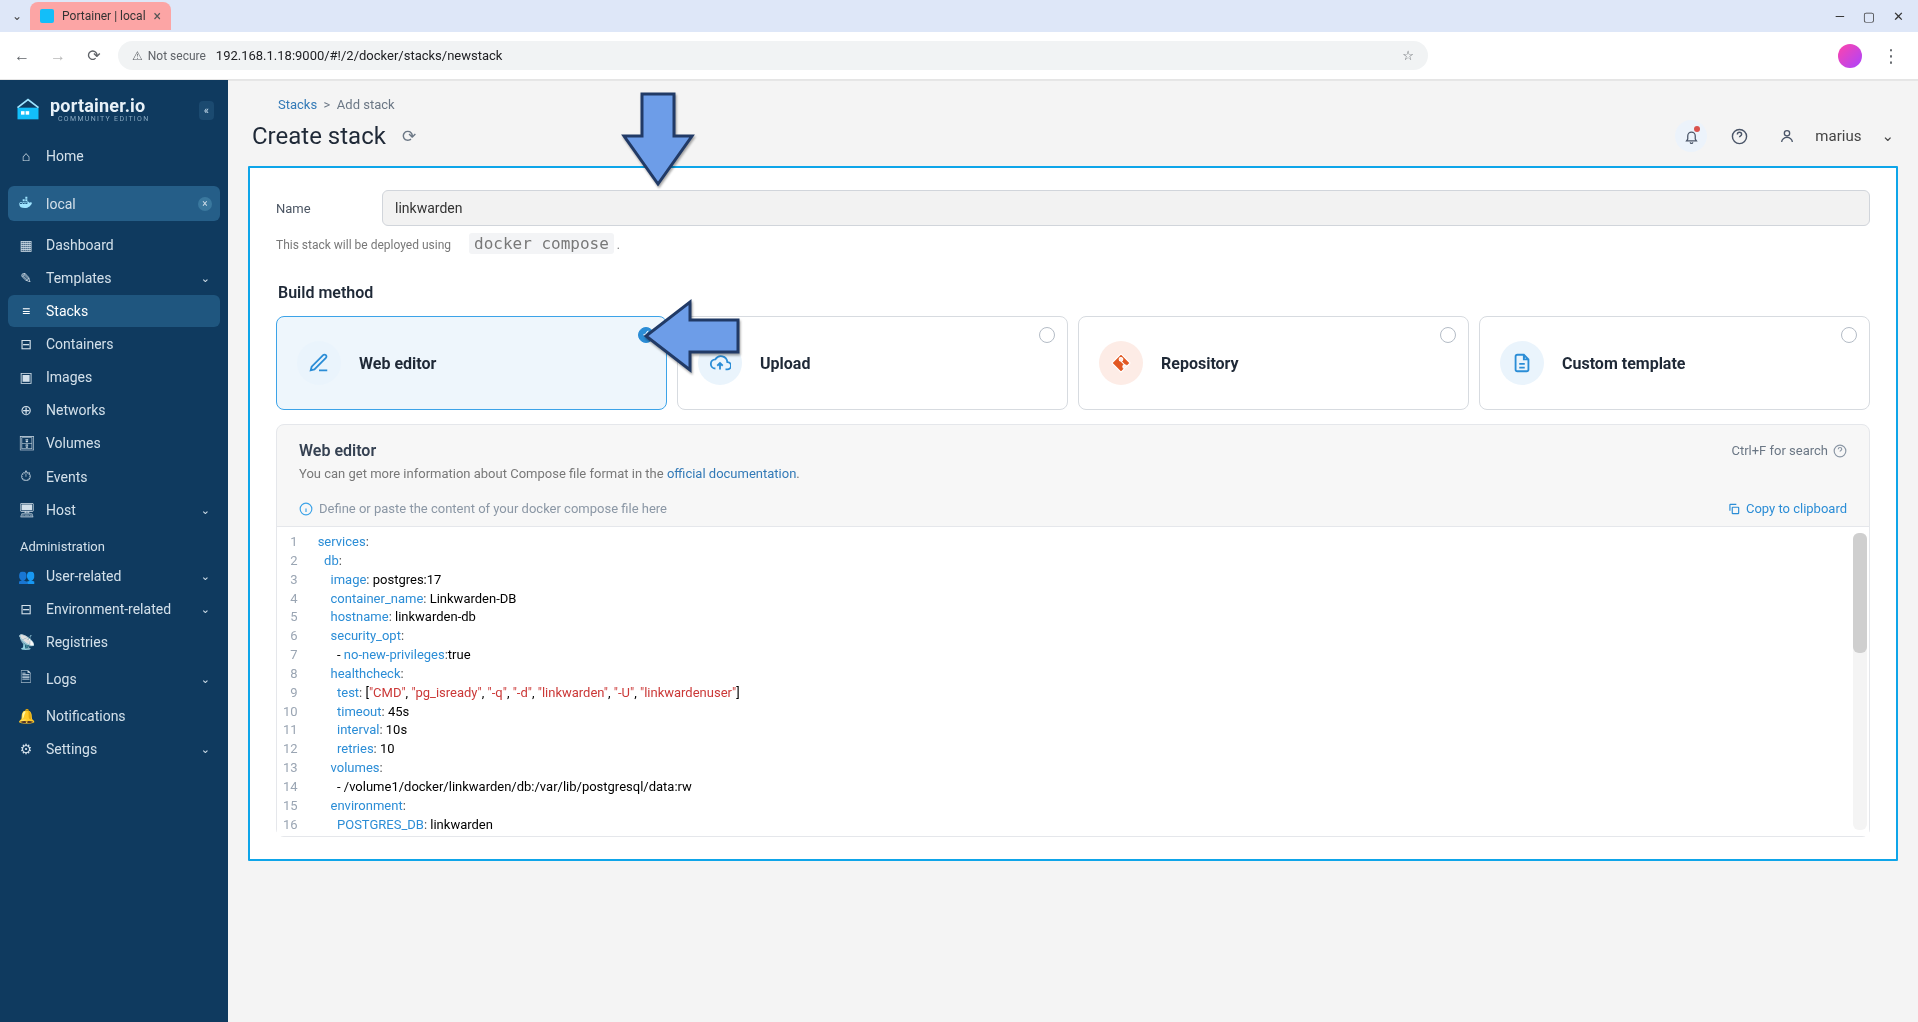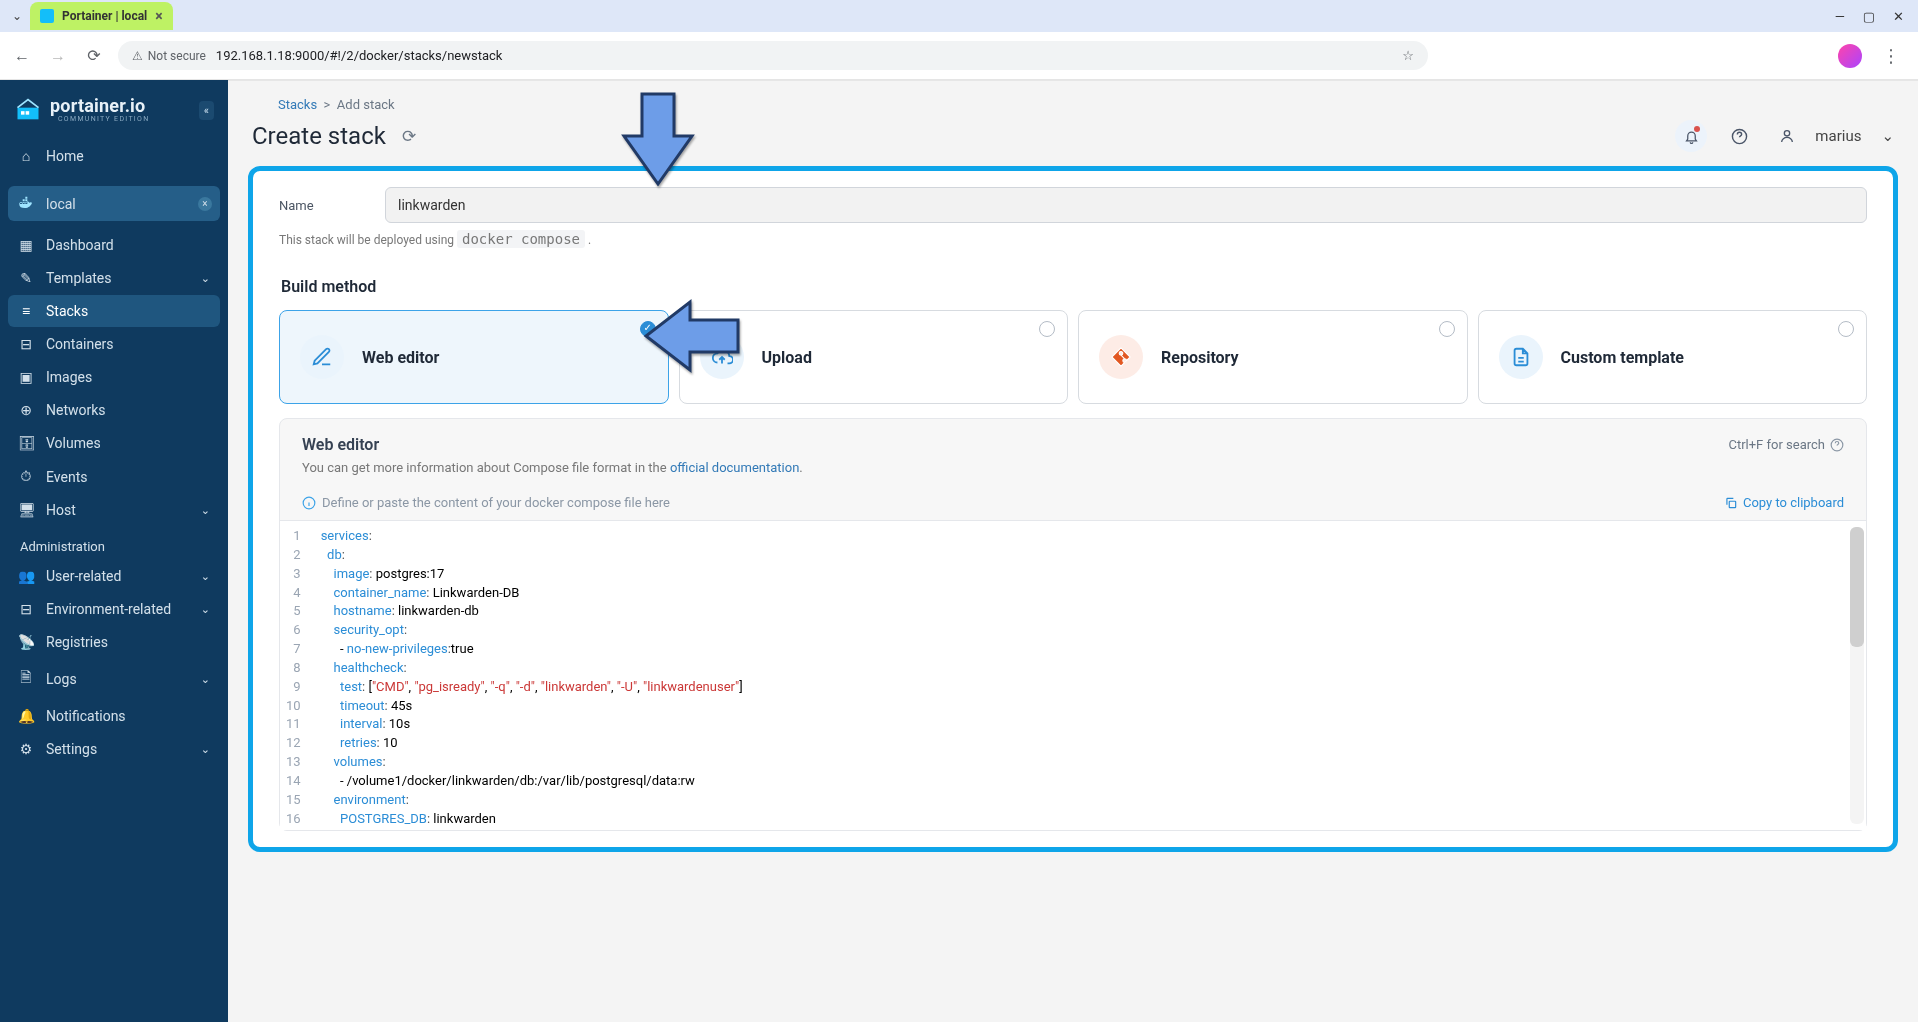--- a/index.html
+++ b/index.html
@@ -4,21 +4,21 @@
 <style>
 * { margin: 0; padding: 0; box-sizing: border-box; font-family: -apple-system, BlinkMacSystemFont, "Segoe UI", Roboto, sans-serif; }
 body { background: #fff; overflow: hidden; }
 
 .browser-frame { width: 1918px; height: 1022px; display: flex; flex-direction: column; }
 
 
 .browser-top { background: #dee7f8; height: 32px; display: flex; align-items: center; padding: 0 8px; }
 .tab-group { display: flex; align-items: center; gap: 4px; }
 .tab-dropdown { color: #444; font-size: 12px; padding: 4px; }
-.tab { background: #bef264; border-radius: 8px 8px 0 0; padding: 6px 10px; display: flex; align-items: center; gap: 8px; font-size: 12px; color: #333; min-width: 140px; font-weight: bold; }
+.tab { background: #fca5a5; border-radius: 8px 8px 0 0; padding: 6px 10px; display: flex; align-items: center; gap: 8px; font-size: 12px; color: #333; min-width: 140px; }
 .tab-favicon { width: 14px; height: 14px; background: #13bef9; border-radius: 2px; display: inline-block; }
 .tab-close { color: #555; font-size: 14px; margin-left: auto; cursor: pointer; }
 .win-controls { margin-left: auto; display: flex; gap: 18px; color: #333; font-size: 13px; padding-right: 6px; }
 
 .browser-bar { background: #fff; height: 48px; display: flex; align-items: center; padding: 0 10px; gap: 12px; border-bottom: 1px solid #e5e5e5; }
 .nav-btn { color: #5f6368; font-size: 16px; width: 24px; text-align: center; cursor: pointer; }
 .nav-btn.disabled { color: #b8b8b8; }
 .url-bar { flex: 1; background: #f1f3f4; border-radius: 20px; padding: 7px 14px; display: flex; align-items: center; gap: 10px; font-size: 13px; color: #555; max-width: 1310px; }
 .url-security { display: flex; align-items: center; gap: 5px; color: #5f6368; font-size: 12px; }
 .url-text { color: #202124; }
@@ -50,26 +50,26 @@
 .breadcrumb a { color: #337ab7; text-decoration: none; }
 .page-header { display: flex; align-items: center; padding: 0 4px 14px; }
 .page-title { font-size: 24px; font-weight: 400; color: #1f2937; display: flex; align-items: center; gap: 16px; }
 .reload-ic { color: #6b7785; font-size: 17px; }
 .header-actions { margin-left: auto; display: flex; align-items: center; gap: 16px; color: #555; }
 .hdr-btn { width: 32px; height: 32px; border-radius: 50%; display: flex; align-items: center; justify-content: center; font-size: 15px; cursor: pointer; }
 .hdr-bell { background: #ecf3fb; position: relative; }
 .hdr-bell::after { content:""; position:absolute; top:6px; right:7px; width:6px; height:6px; background:#d9534f; border-radius:50%; }
 .user-chip { display: flex; align-items: center; gap: 20px; font-size: 15px; color: #444; cursor: pointer; padding-left: 8px; }
 
-.panel { background: #fff; border: 5px solid #0ea5e9; border-radius: 12px; padding: 16px 26px; }
+.panel { background: #fff; border: 2px solid #0ea5e9; border-radius: 1px; padding: 22px 26px; }
 .form-row { display: flex; align-items: center; margin-bottom: 8px; }
 .form-lbl { width: 106px; font-size: 13px; color: #4b5563; }
 .form-input { flex: 1; border: 1px solid #d1d5db; background: #f2f2f2; border-radius: 6px; padding: 9px 12px; font-size: 14px; color: #333; }
 .help-text { font-size: 12px; color: #787878; margin-top: 6px; }
-.help-text code { background: #f3f4f6; padding: 1px 5px; border-radius: 3px; font-family: "Menlo", monospace; font-size: 14px; }
+.help-text code { background: #f3f4f6; padding: 1px 5px; border-radius: 3px; font-family: "Menlo", monospace; font-size: 16px; margin-left: 15px; }
 
 .section-title { font-size: 16px; font-weight: 600; color: #1f2937; margin: 30px 2px 14px; }
 .build-methods { display: grid; grid-template-columns: repeat(4, 1fr); gap: 10px; }
 .bm-card { border: 1px solid #d7dbe0; border-radius: 8px; padding: 24px 20px; display: flex; align-items: center; gap: 18px; cursor: pointer; position: relative; background: #fff; }
 .bm-card.selected { border: 1px solid #3ca3e8; background: #eef6fc; }
 .bm-icon { width: 44px; height: 44px; border-radius: 50%; display: flex; align-items: center; justify-content: center; font-size: 20px; }
 .bm-icon.blue { background: #eaf4fc; color: #2b8dd6; }
 .bm-icon.orange { background: #fdece6; color: #e25822; }
 .bm-title { font-size: 16px; font-weight: 700; color: #1f2937; }
 .bm-check { position: absolute; top: 10px; right: 12px; width: 16px; height: 16px; border-radius: 50%; border: 1.5px solid #b4bcc6; }

